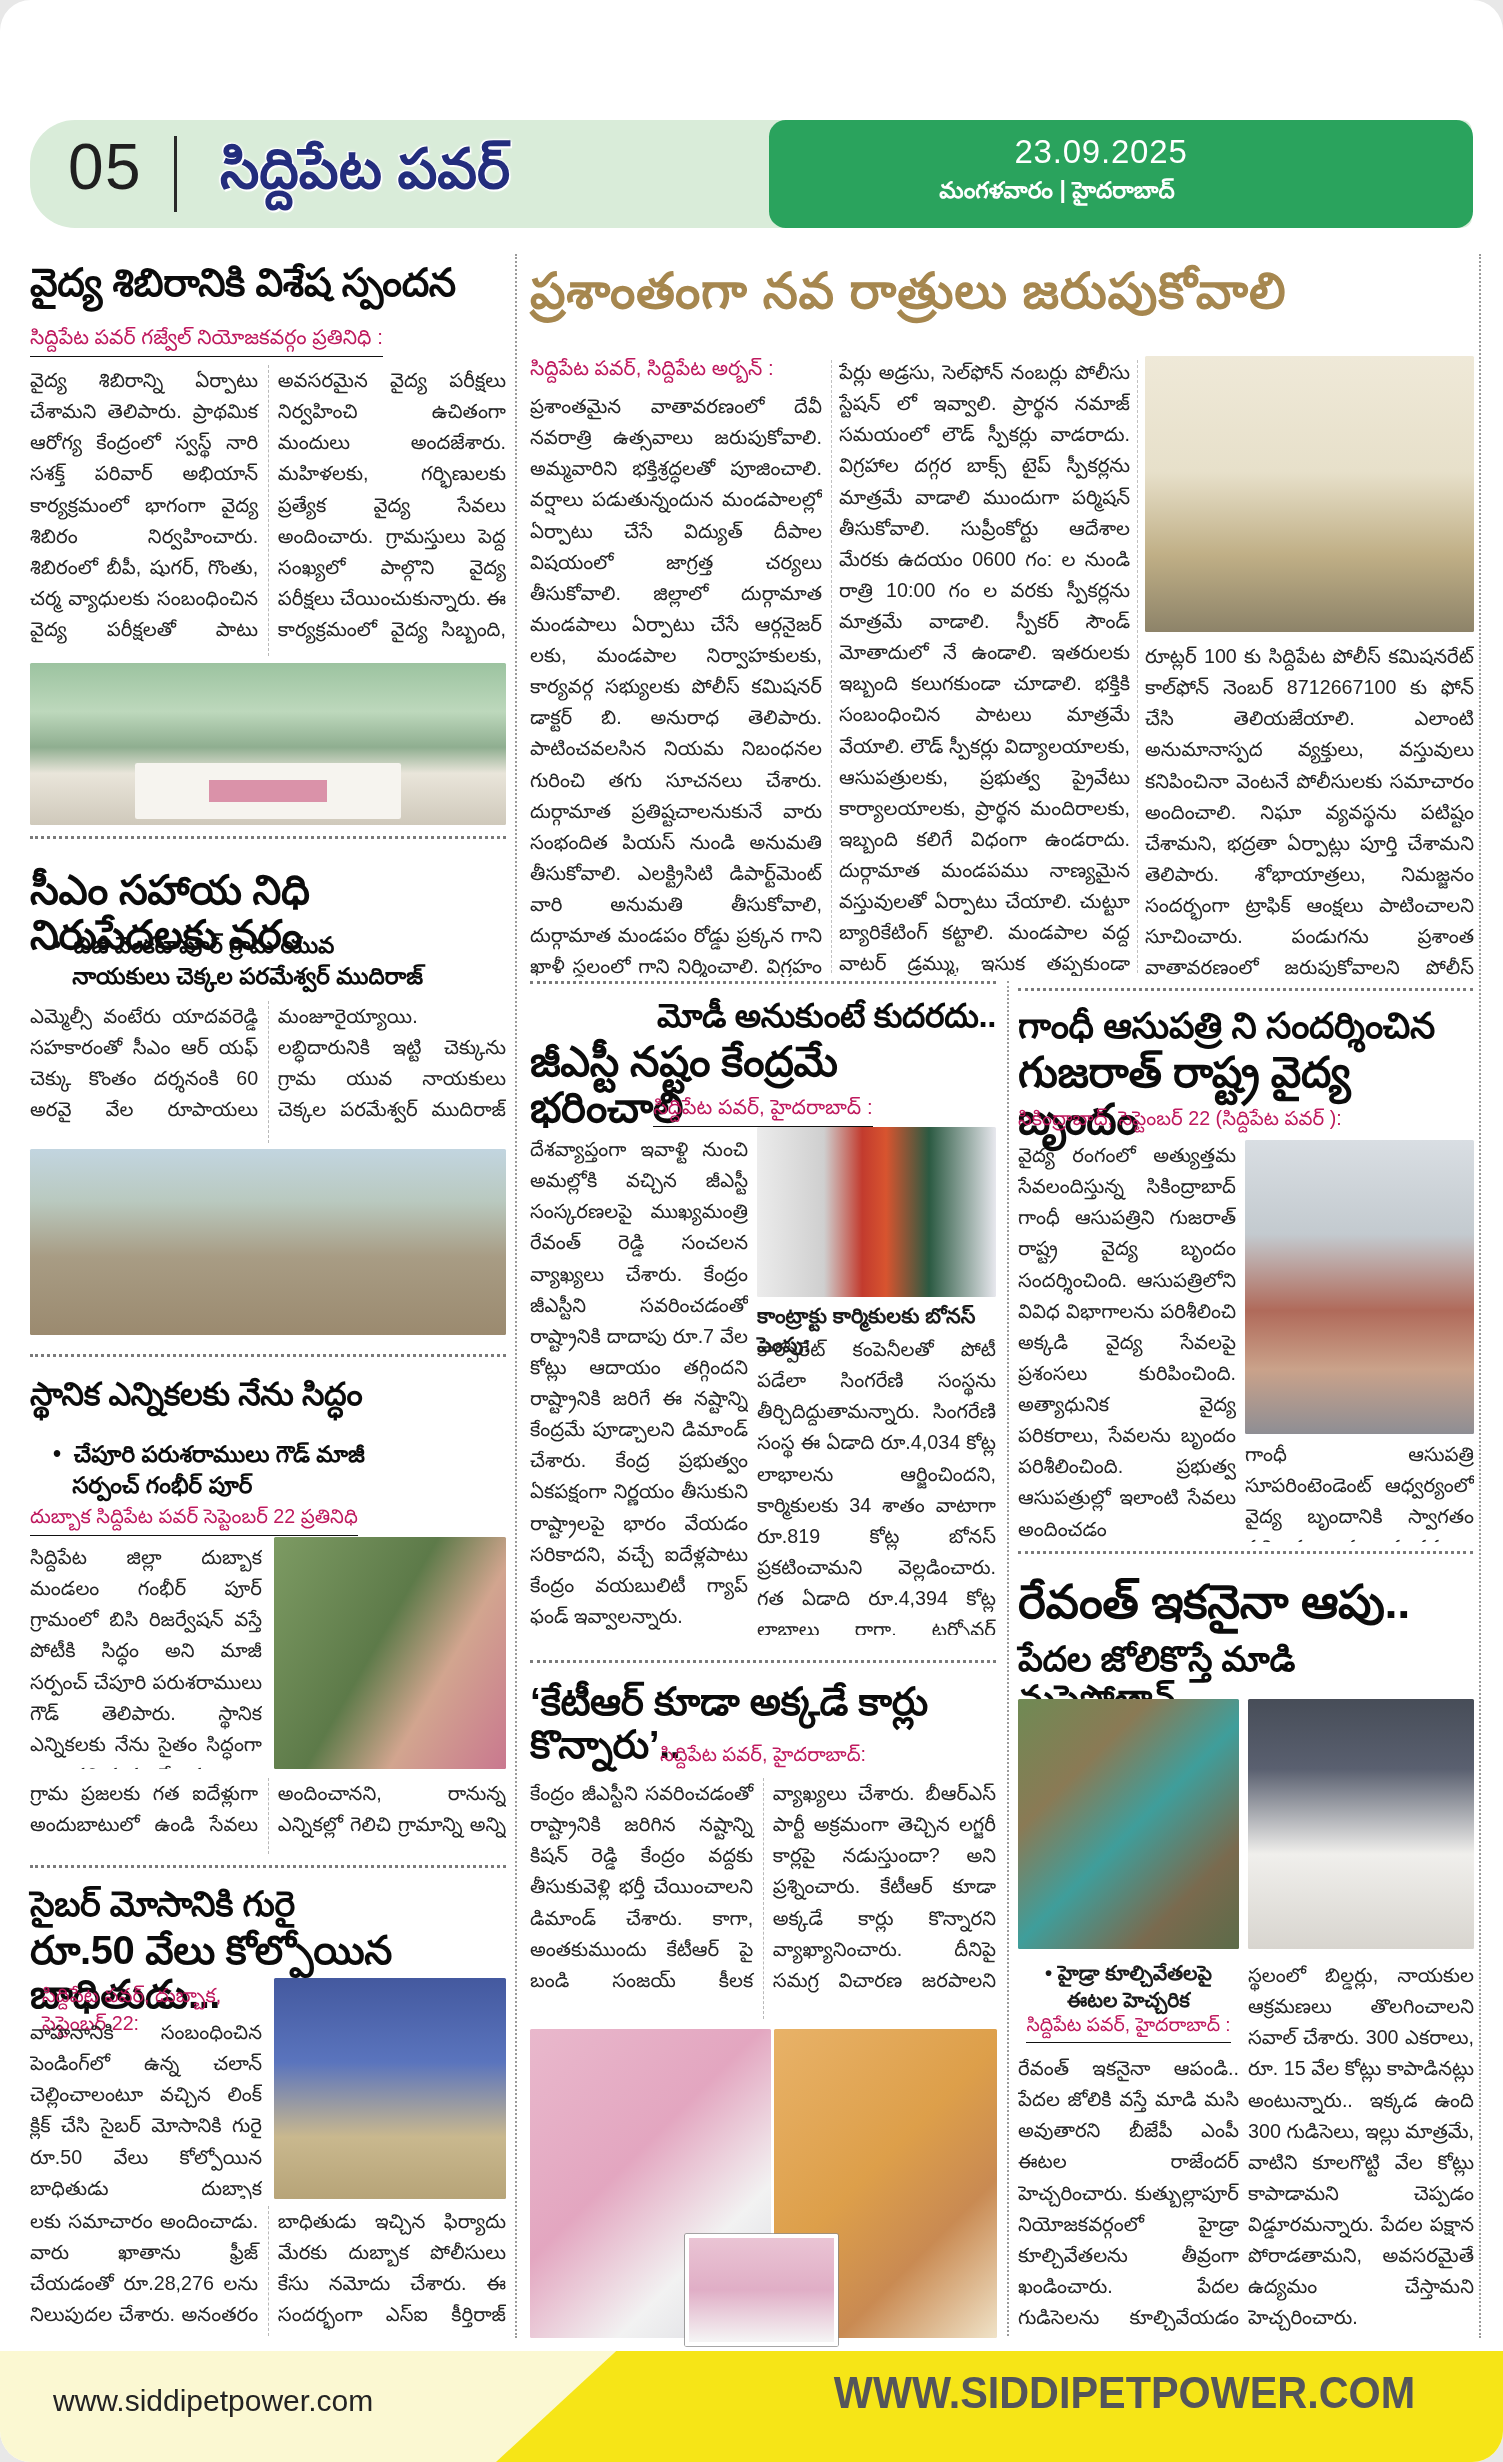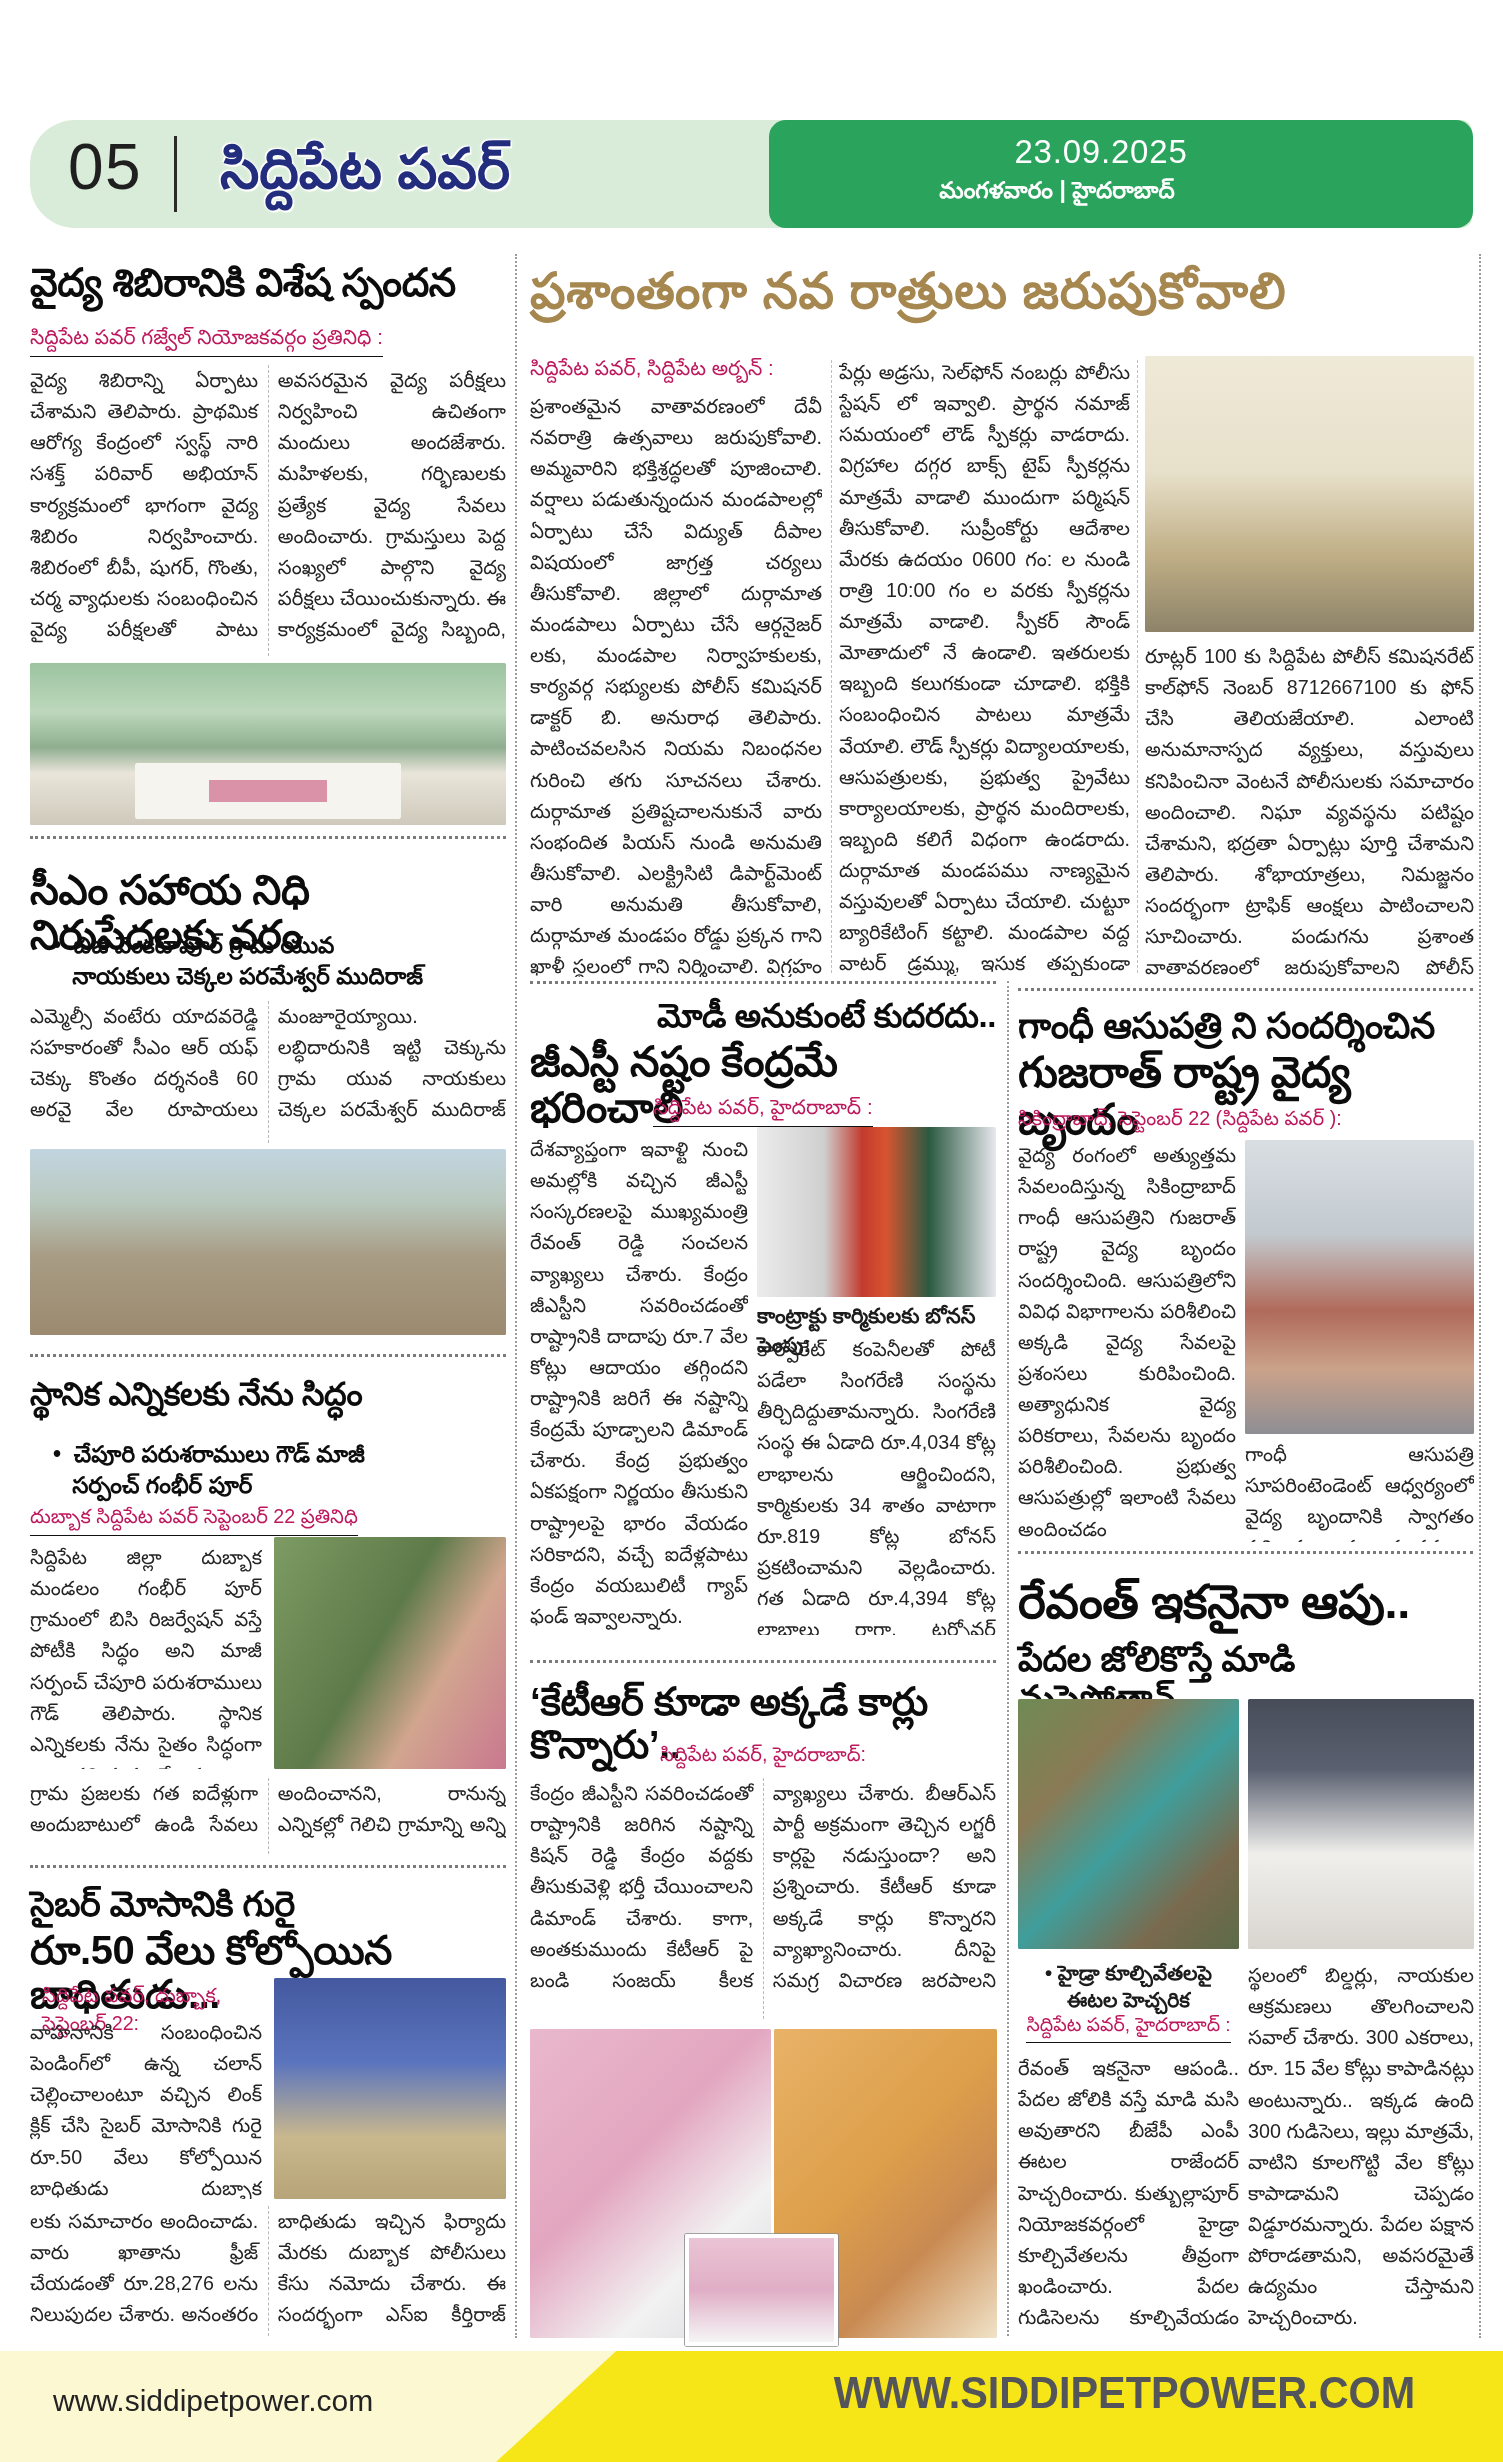--- a/index.html
+++ b/index.html
@@ -1,17 +1,17 @@
 <!DOCTYPE html>
 <html style="font-size:12px"><head>
 <meta charset="utf-8">
 <style>
   html,body{margin:0;padding:0;background:#e8e8e8;}
   .page{position:relative;width:1503px;height:2462px;background:#ffffff;
-        font-family:"Liberation Sans","DejaVu Sans",sans-serif;color:#1c1c1c;overflow:hidden;}
+        font-family:"Liberation Sans","DejaVu Sans",sans-serif;color:#1c1c1c;overflow:hidden;border-radius:31px;}
   .abs{position:absolute;}
   .body-text{font-size:19.7px;line-height:1.58;text-align:justify;overflow:hidden;color:#242424;}
   .cols2{column-count:2;column-gap:19.7px;column-rule:0.8px dashed #b8b8b8;}
   .headline{font-weight:800;color:#0c0c0c;line-height:1.1;letter-spacing:-0.4px;}
   .byline{font-weight:400;font-size:20.4px;color:#be185d;}
   .byline.u{border-bottom:1.5px solid #111;display:inline-block;padding-bottom:2.3px;}
   .bullet{font-weight:700;font-size:23px;color:#0e0e0e;line-height:1.35;}
   .center{text-align:center;}
   .hr-dot{border-top:3px dotted #7a7a7a;height:0;}
   .vr-dot{border-left:2.3px dotted #9a9a9a;width:0;}

